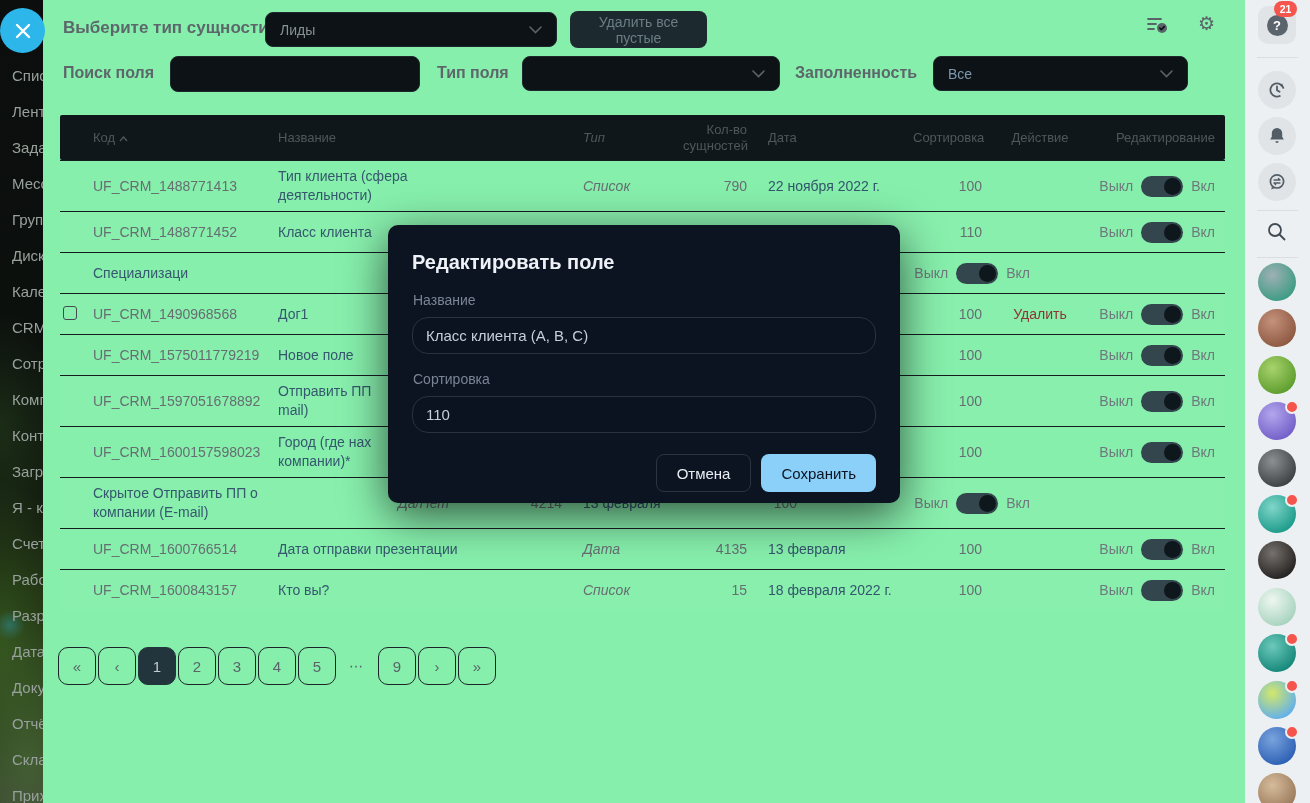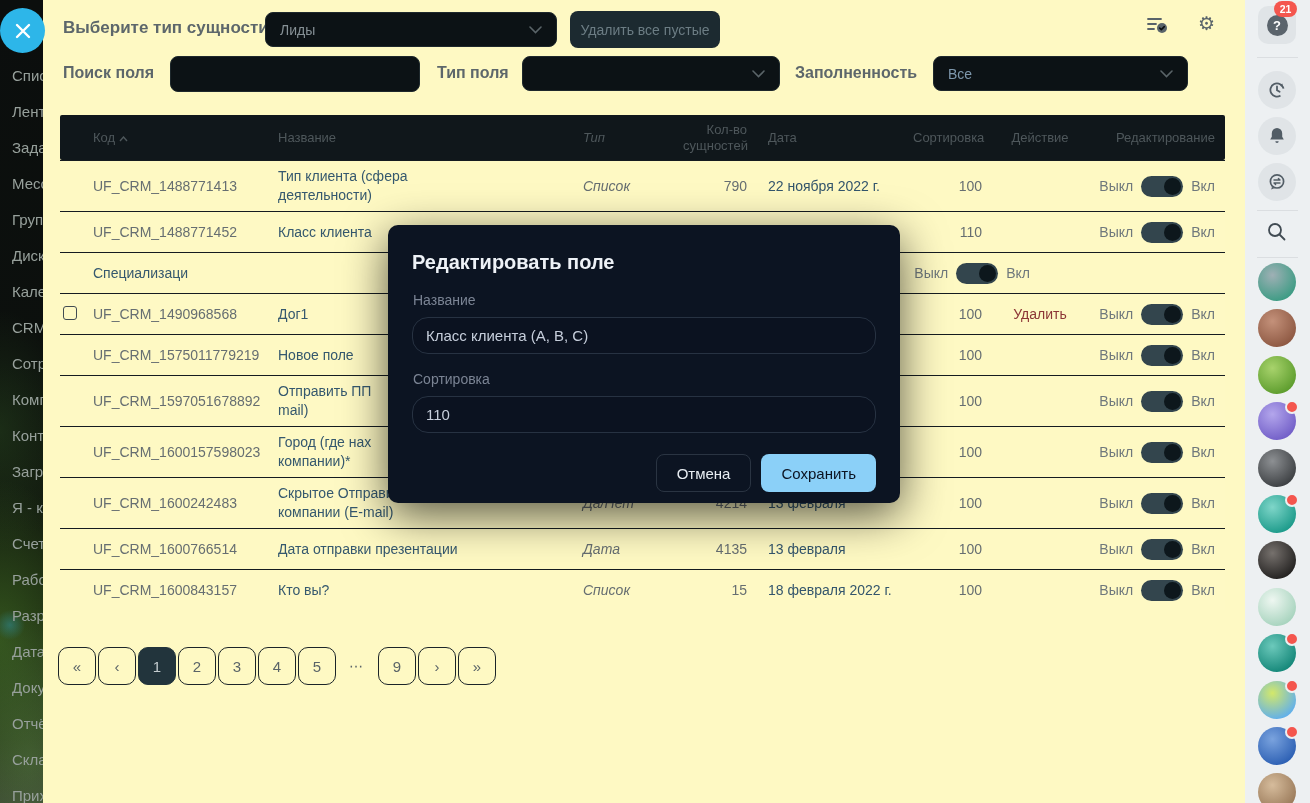--- a/index.html
+++ b/index.html
@@ -15,29 +15,29 @@
       radial-gradient(ellipse 70px 120px at 0px 430px, rgba(45,80,35,.4) 0, rgba(45,80,35,0) 100%),
       linear-gradient(180deg,#0b0e0d 0%,#0c100d 45%,#121a0f 62%,#18230f 75%,#27341c 92%,#3a4531 100%);}
   #sb-list{list-style:none;margin:0;padding:58px 0 0 0;}
   #sb-list li{height:36px;line-height:36px;padding-left:12px;font-size:15px;color:#97a09b;white-space:nowrap;}
 
   
   #close-btn{position:absolute;left:0;top:8px;width:45px;height:45px;border-radius:50%;
     background:#2db6e9;z-index:60;display:flex;align-items:center;justify-content:center;cursor:pointer;}
 
   
-  #main{position:absolute;left:43px;top:0;width:1202px;height:803px;background:#fef9c3;}
+  #main{position:absolute;left:43px;top:0;width:1202px;height:803px;background:#86efac;}
   .lbl-bold{font-weight:bold;color:#5d676b;font-size:16px;}
   #entity-label{position:absolute;left:20px;top:18px;font-size:17px;}
   .select{position:absolute;height:35px;border:1px solid #1e282c;border-radius:8px;background:#0c1215;
     display:flex;align-items:center;justify-content:space-between;padding:0 14px;cursor:pointer;}
   .select .val{font-size:14px;color:#869095;}
   .select .val.blue{color:#7e98ad;}
   #entity-select{left:222px;top:12px;width:292px;}
-  #delete-empty{position:absolute;left:527px;top:11px;width:150px;height:37px;border:none;border-radius:8px;
+  #delete-empty{position:absolute;left:527px;top:11px;width:137px;height:37px;border:none;border-radius:8px;
     background:#1c2a30;color:#6c7d84;font-size:14px;cursor:pointer;}
   #filter-icon{position:absolute;left:1103px;top:15px;cursor:pointer;}
   #gear-icon{position:absolute;left:1155px;top:12px;font-size:19px;color:#59646a;cursor:pointer;font-family:"DejaVu Sans",sans-serif;}
 
   #search-label{position:absolute;left:20px;top:64px;}
   #search-input{position:absolute;left:127px;top:56px;width:250px;height:36px;background:#0c1215;
     border:1px solid #1e282c;border-radius:8px;color:#b7bfc4;font-size:14px;padding:0 12px;outline:none;}
   #type-label{position:absolute;left:394px;top:64px;}
   #type-select{left:479px;top:56px;width:258px;}
   #fill-label{position:absolute;left:752px;top:64px;}
@@ -317,21 +317,20 @@
       <span class="tgl-label">Выкл</span>
       <span class="toggle">
                 <span class="knob"></span>
               </span>
       <span class="tgl-label">Вкл</span>
     </div>
   </div>
 
   <div class="trow">
     <div class="c col-check"></div>
-    <div class="c col-code">UF_CRM_1600242483</div>
     <div class="c col-name name-link">Скрытое Отправить ПП о
 компании (E-mail)</div>
     <div class="c col-type">Да/Нет</div>
     <div class="c col-count">4214</div>
     <div class="c col-date date-link">13 февраля</div>
     <div class="c col-sort">100</div>
     <div class="c col-action"><span class="action-del"></span></div>
     <div class="c col-edit">
       <span class="tgl-label">Выкл</span>
       <span class="toggle">

